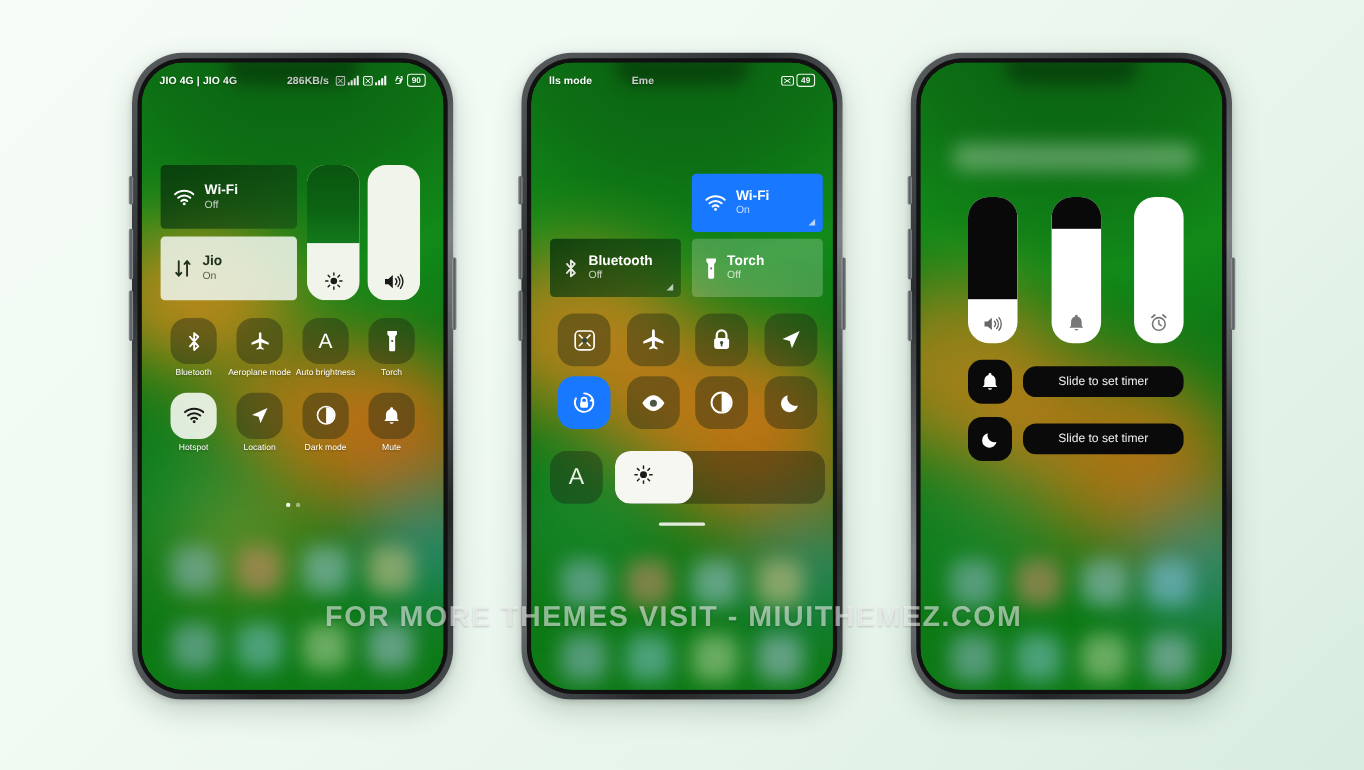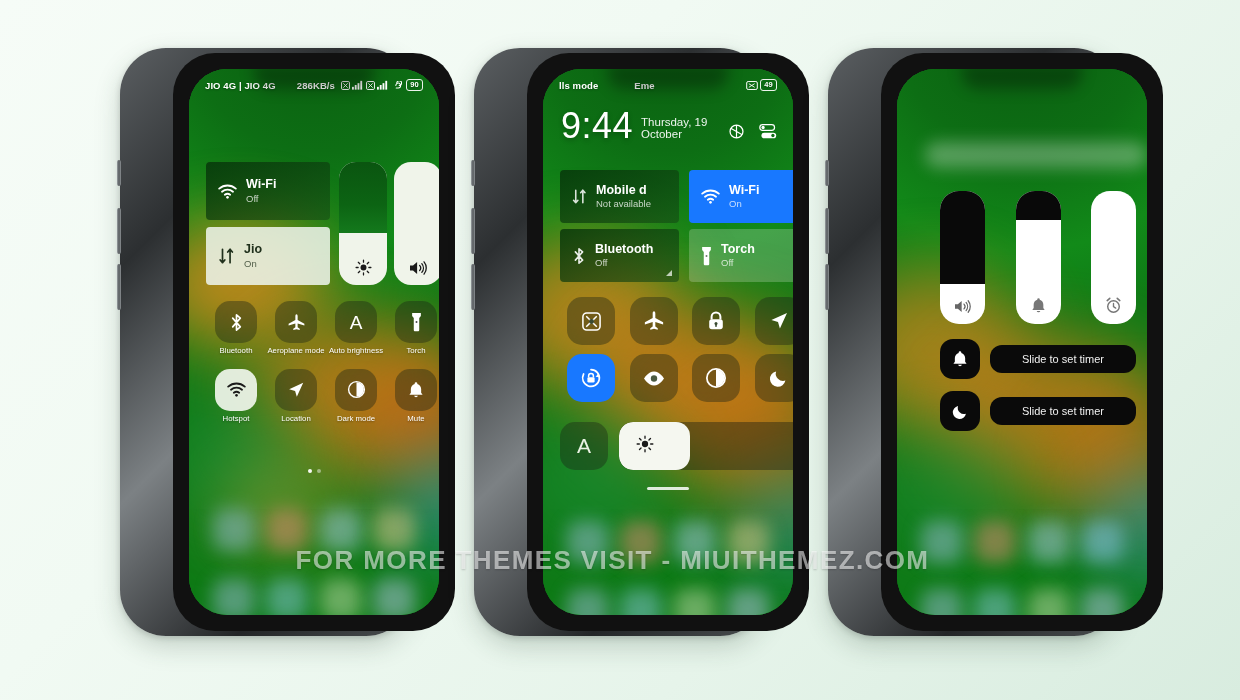--- a/index.html
+++ b/index.html
@@ -17,23 +17,22 @@
     border-radius:46px;
     background:linear-gradient(135deg,#5b5f62,#2c2f31 25%,#7c8184 52%,#232527 80%,#4a4e50);
     padding:5px;
     box-shadow:0 10px 26px rgba(40,70,50,.22), 0 2px 6px rgba(0,0,0,.16);
   }
   .phone-inner{
     position:relative;
     width:100%; height:100%;
     border-radius:42px;
     background:#111;
-    padding:16px;
+    padding:4px;
     overflow:hidden;
-    margin-left:48px;
   }
   .screen{
     position:relative;
     width:100%; height:100%;
     border-radius:38px;
     overflow:hidden;
     background:#0b6b14;
   }
   .notch{
     position:absolute; top:-6px; left:50%; transform:translateX(-50%);
@@ -378,47 +377,21 @@
         <span class="sb-spacer"></span>
         <span class="sb-icons">
           <svg width="12" height="9" viewBox="0 0 13 10">
                 <rect x="0.6" y="0.6" width="11.8" height="8.8" rx="1.6" fill="none" stroke="#fff" stroke-width="1.1"></rect>
                 <path d="M3 3 L9.4 7 M9.4 3 L3 7" stroke="#fff" stroke-width="1"></path>
               </svg>
           <span class="sb-batt">49</span>
         </span>
       </div>
 
-      <div class="clockrow" style="top:39px;">
-        <span class="clock">9:44</span>
-        <span class="cdate">Thursday, 19 October</span>
-        <span class="crow-spacer"></span>
-        <span class="cc-actions">
-          <svg width="17" height="17" viewBox="0 0 20 20">
-                <circle cx="10" cy="10" r="7.6" fill="none" stroke="#fff" stroke-width="1.5"></circle>
-                <path d="M10 2.4v15.2M3.2 6.2l13.6 7.6" stroke="#fff" stroke-width="1.4"></path>
-              </svg>
-          <svg width="18" height="17" viewBox="0 0 22 20">
-                <rect x="1" y="1.6" width="18" height="7" rx="3.5" fill="none" stroke="#fff" stroke-width="1.5"></rect>
-                <circle cx="5" cy="5.1" r="2" fill="#fff"></circle>
-                <rect x="3" y="11.4" width="18" height="7" rx="3.5" fill="#fff"></rect>
-                <circle cx="17" cy="14.9" r="2" fill="#0d6e14"></circle>
-              </svg>
-        </span>
-      </div>
-
-      <div class="tile t-dark bigtile" style="position:absolute; left:17px; top:101px; width:119px; height:53px;">
-        <svg width="15" height="15" viewBox="0 0 18 18">
-              <path d="M4.5 1.5v15M4.5 16.5l-2.6-3M4.5 16.5l2.6-3M13 16.5v-15M13 1.5l-2.6 3M13 1.5l2.6 3" fill="none" stroke="#ffffff" stroke-opacity=".85" stroke-width="1.9" stroke-linecap="round" stroke-linejoin="round"></path>
-            </svg>
-        <span class="bt-txt fg-w">
-          <span class="ttl" style="display:block">Mobile d</span>
-          <span class="sub" style="display:block">Not available</span>
-        </span>
-      </div>
+
 
       <div class="tile t-blue bigtile" style="position:absolute; left:146px; top:101px; width:119px; height:53px;">
         <svg width="19" height="15" viewBox="0 0 22 17">
               <path d="M1.4 5.2a14.5 14.5 0 0 1 19.2 0" fill="none" stroke="#fff" stroke-width="2.1" stroke-linecap="round"></path>
               <path d="M4.6 8.8a9.8 9.8 0 0 1 12.8 0" fill="none" stroke="#fff" stroke-width="2.1" stroke-linecap="round"></path>
               <path d="M7.9 12.3a5 5 0 0 1 6.2 0" fill="none" stroke="#fff" stroke-width="2.1" stroke-linecap="round"></path>
               <circle cx="11" cy="15.3" r="1.5" fill="#fff"></circle>
             </svg>
         <span class="bt-txt fg-w">
           <span class="ttl" style="display:block">Wi-Fi</span>

